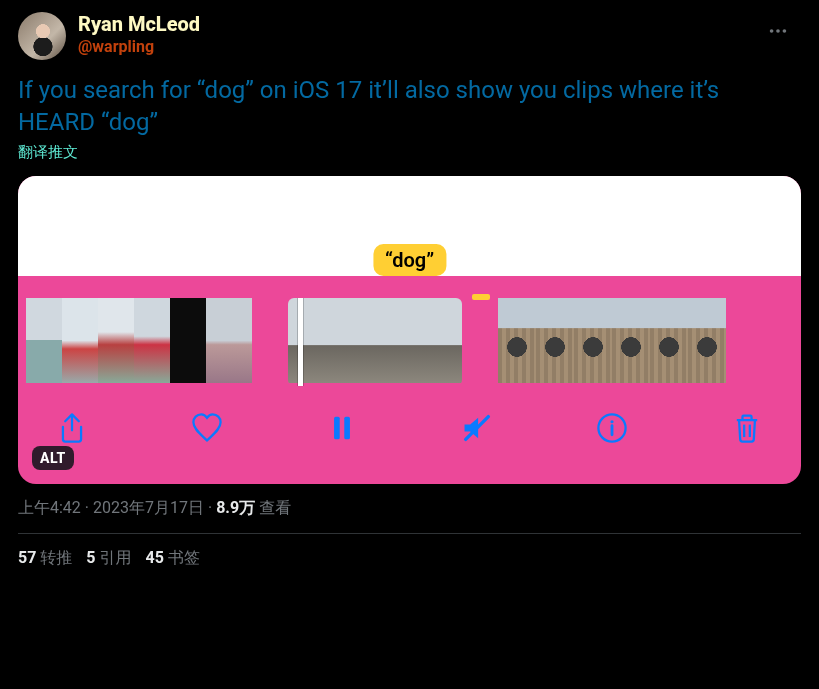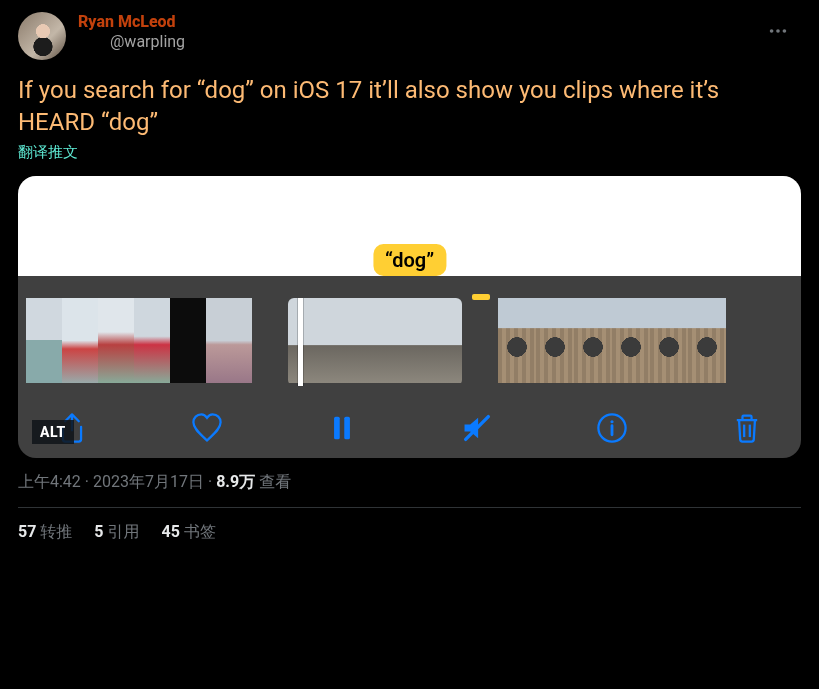--- a/index.html
+++ b/index.html
@@ -34,62 +34,61 @@
   .avatar::after{
     content:"";
     position:absolute; inset:0;
     background:
       radial-gradient(circle at 52% 40%, #e8c9b3 0 18%, transparent 19%),
       radial-gradient(circle at 52% 72%, #1c1c1c 0 22%, transparent 23%);
   }
   .name-col { display:flex; flex-direction:column; }
   .display-name {
     font-weight: 800;
+    font-size: 20px;
+    color: #fef9c3;
+    line-height: 1.25;
+  }
+  .handle {
+    font-weight: 700;
     font-size: 16px;
     color: #c2410c;
     line-height: 1.25;
-  }
-  .handle {
-    font-weight: 400;
-    font-size: 16px;
-    color: #a3a3a3;
-    line-height: 1.25;
-    margin-left: 32px;
   }
   .more-btn {
     position: absolute;
     right: 24px; top: 14px;
     color: #71767b;
     width: 34px; height: 34px;
     border-radius: 50%;
     display:flex; align-items:center; justify-content:center;
     cursor:pointer;
   }
   .tweet-body {
     font-size: 24px;
     line-height: 1.35;
-    color: #fdba74;
+    color: #0369a1;
     margin-bottom: 4px;
   }
   .translate-link {
     font-size: 15px;
     color: #5eead4;
     margin-top: 2px;
     margin-bottom: 14px;
     cursor:pointer;
   }
 
   
   .media-card {
     width: 100%;
-    background: #404040;
+    background: #ec4899;
     border-radius: 18px;
     overflow: hidden;
     position: relative;
-    padding-bottom: 2px;
+    padding-bottom: 28px;
   }
   .media-top-gap {
     height: 100px;
     background:#fff;
     position: relative;
   }
   .dog-label {
     position:absolute;
     left: 50%; transform: translateX(-50%);
     bottom: 0;
@@ -169,37 +168,37 @@
   .tbtn.trash svg { stroke-width:2;}
   .alt-badge {
     position:absolute;
     left: 14px; bottom: 14px;
     background: rgba(15,20,25,0.85);
     color:#fff;
     font-size:14px;
     font-weight:800;
     letter-spacing:0.5px;
     padding: 4px 8px;
-    border-radius: 0;
+    border-radius: 8px;
     cursor:pointer;
   }
 
   .meta-line {
     margin-top: 14px;
     color: #71767b;
     font-size: 16px;
     padding-bottom: 14px;
     border-bottom: 1px solid #2f3336;
   }
   .meta-line .sep { margin: 0 4px; }
   .meta-line .views-count { color:#e7e9ea; font-weight:700;margin-top:28px; }
 
   .stats-row {
     display:flex;
-    gap: 22px;
+    gap: 14px;
     padding-top: 14px;
     font-size: 16px;
     color: #71767b;
   }
   .stat .num { color:#e7e9ea; font-weight:700; margin-right:4px;}
 </style>
 </head>
 <body>
 
 <div class="tweet">

